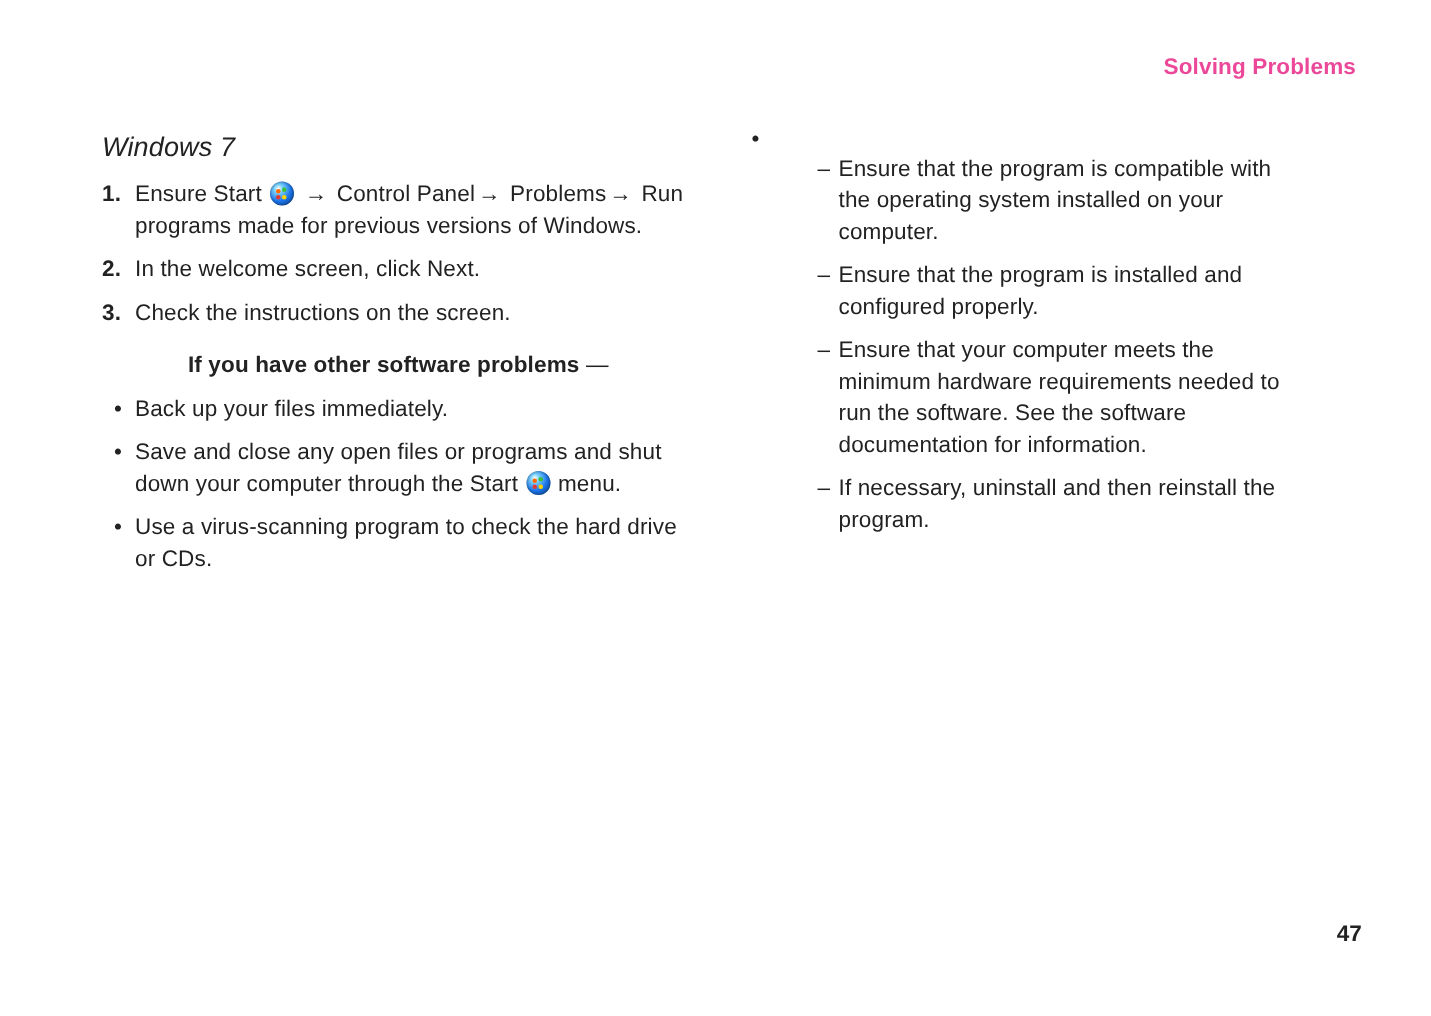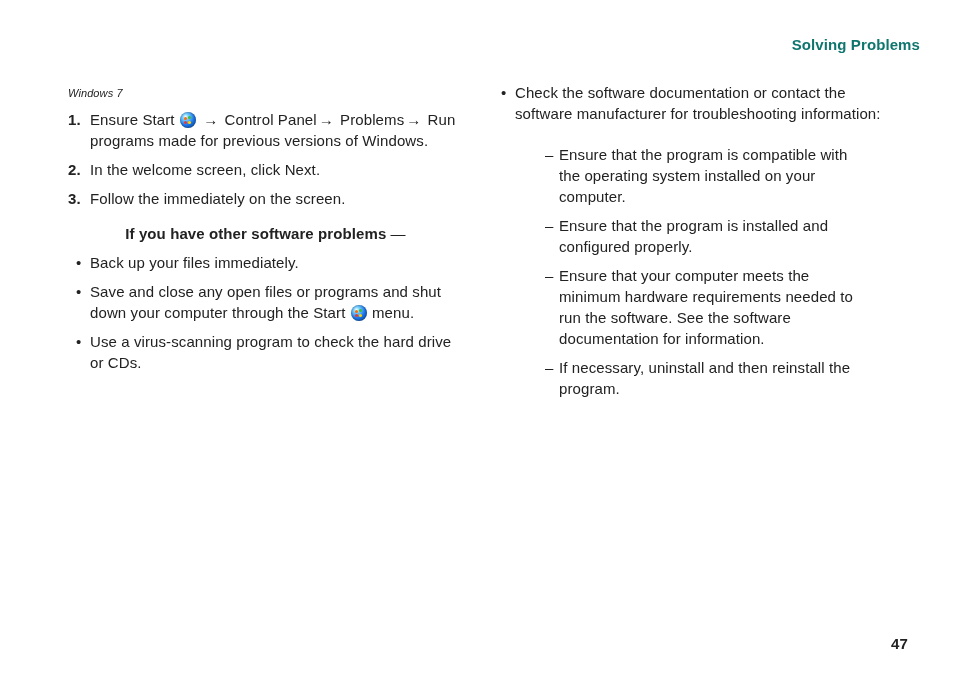--- a/index.html
+++ b/index.html
@@ -17,37 +17,37 @@
   .page {
     position: relative;
     width: 954px;
     height: 677px;
     box-sizing: border-box;
     padding: 48px 46px 40px 68px;
   }
   .header {
     position: absolute;
     top: 34px;
-    right: 34px;
+    right: 50px;
     font-weight: 700;
-    color: #0f766e;
+    color: #ec4899;
     font-size: 15px;
   }
   .columns {
     display: flex;
     gap: 30px;
     margin-top: 30px;
   }
   .col {
     width: 395px;
   }
   .subhead {
     font-style: italic;
     margin: 8px 0 4px 0;
-    font-size: 11px;
+    font-size: 18px;
   }
   ol.steps {
     list-style: none;
     padding: 0;
     margin: 0 0 0 0;
     counter-reset: step;
   }
   ol.steps > li {
     counter-increment: step;
     padding: 4px 0 4px 22px;
@@ -110,21 +110,21 @@
     position: relative;
   }
   ul.dashes > li::before {
     content: "–";
     position: absolute;
     left: 14px;
     top: 4px;
   }
   .page-num {
     position: absolute;
-    bottom: 23px;
+    bottom: 44px;
     right: 46px;
     font-weight: 700;
     font-size: 15px;
   }
   .arrow { padding: 0 2px; }
 </style>
 </head>
 <body>
 
 <div class="page">
@@ -136,41 +136,40 @@
     <div class="col">
       <div class="subhead">Windows 7</div>
 
       <ol class="steps">
         <li>
           <span>Ensure </span><span class="bold">Start</span><span> </span><span class="start-orb"></span><span class="arrow"> → </span><span class="bold">Control Panel</span><span class="arrow">→ </span><span class="bold">Problems</span><span class="arrow">→ </span><span class="bold">Run programs made for previous versions of Windows</span><span>.</span>
         </li>
         <li>
           <span>In the welcome screen, click </span><span class="bold">Next</span><span>.</span>
         </li>
-        <li>Follow the immediately on the screen.</li>
+        <li>Check the instructions on the screen.</li>
       </ol>
 
       <div class="section-label">
         <span>If you have other software problems</span><span class="dash"> —</span>
       </div>
 
       <ul class="bullets">
         <li>Back up your files immediately.</li>
         <li>
           <span>Save and close any open files or programs and shut down your computer through the </span><span class="bold">Start</span><span> </span><span class="start-orb"></span><span> menu.</span>
         </li>
         <li>Use a virus-scanning program to check the hard drive or CDs.</li>
       </ul>
 
     </div>
 
     <div class="col">
       <ul class="bullets">
         <li>
-          <span>Check the software documentation or contact the software manufacturer for troubleshooting information:</span>
           <ul class="dashes">
             <li>Ensure that the program is compatible with the operating system installed on your computer.</li>
             <li>Ensure that the program is installed and configured properly.</li>
             <li>Ensure that your computer meets the minimum hardware requirements needed to run the software. See the software documentation for information.</li>
             <li>If necessary, uninstall and then reinstall the program.</li>
           </ul>
         </li>
       </ul>
     </div>
 

